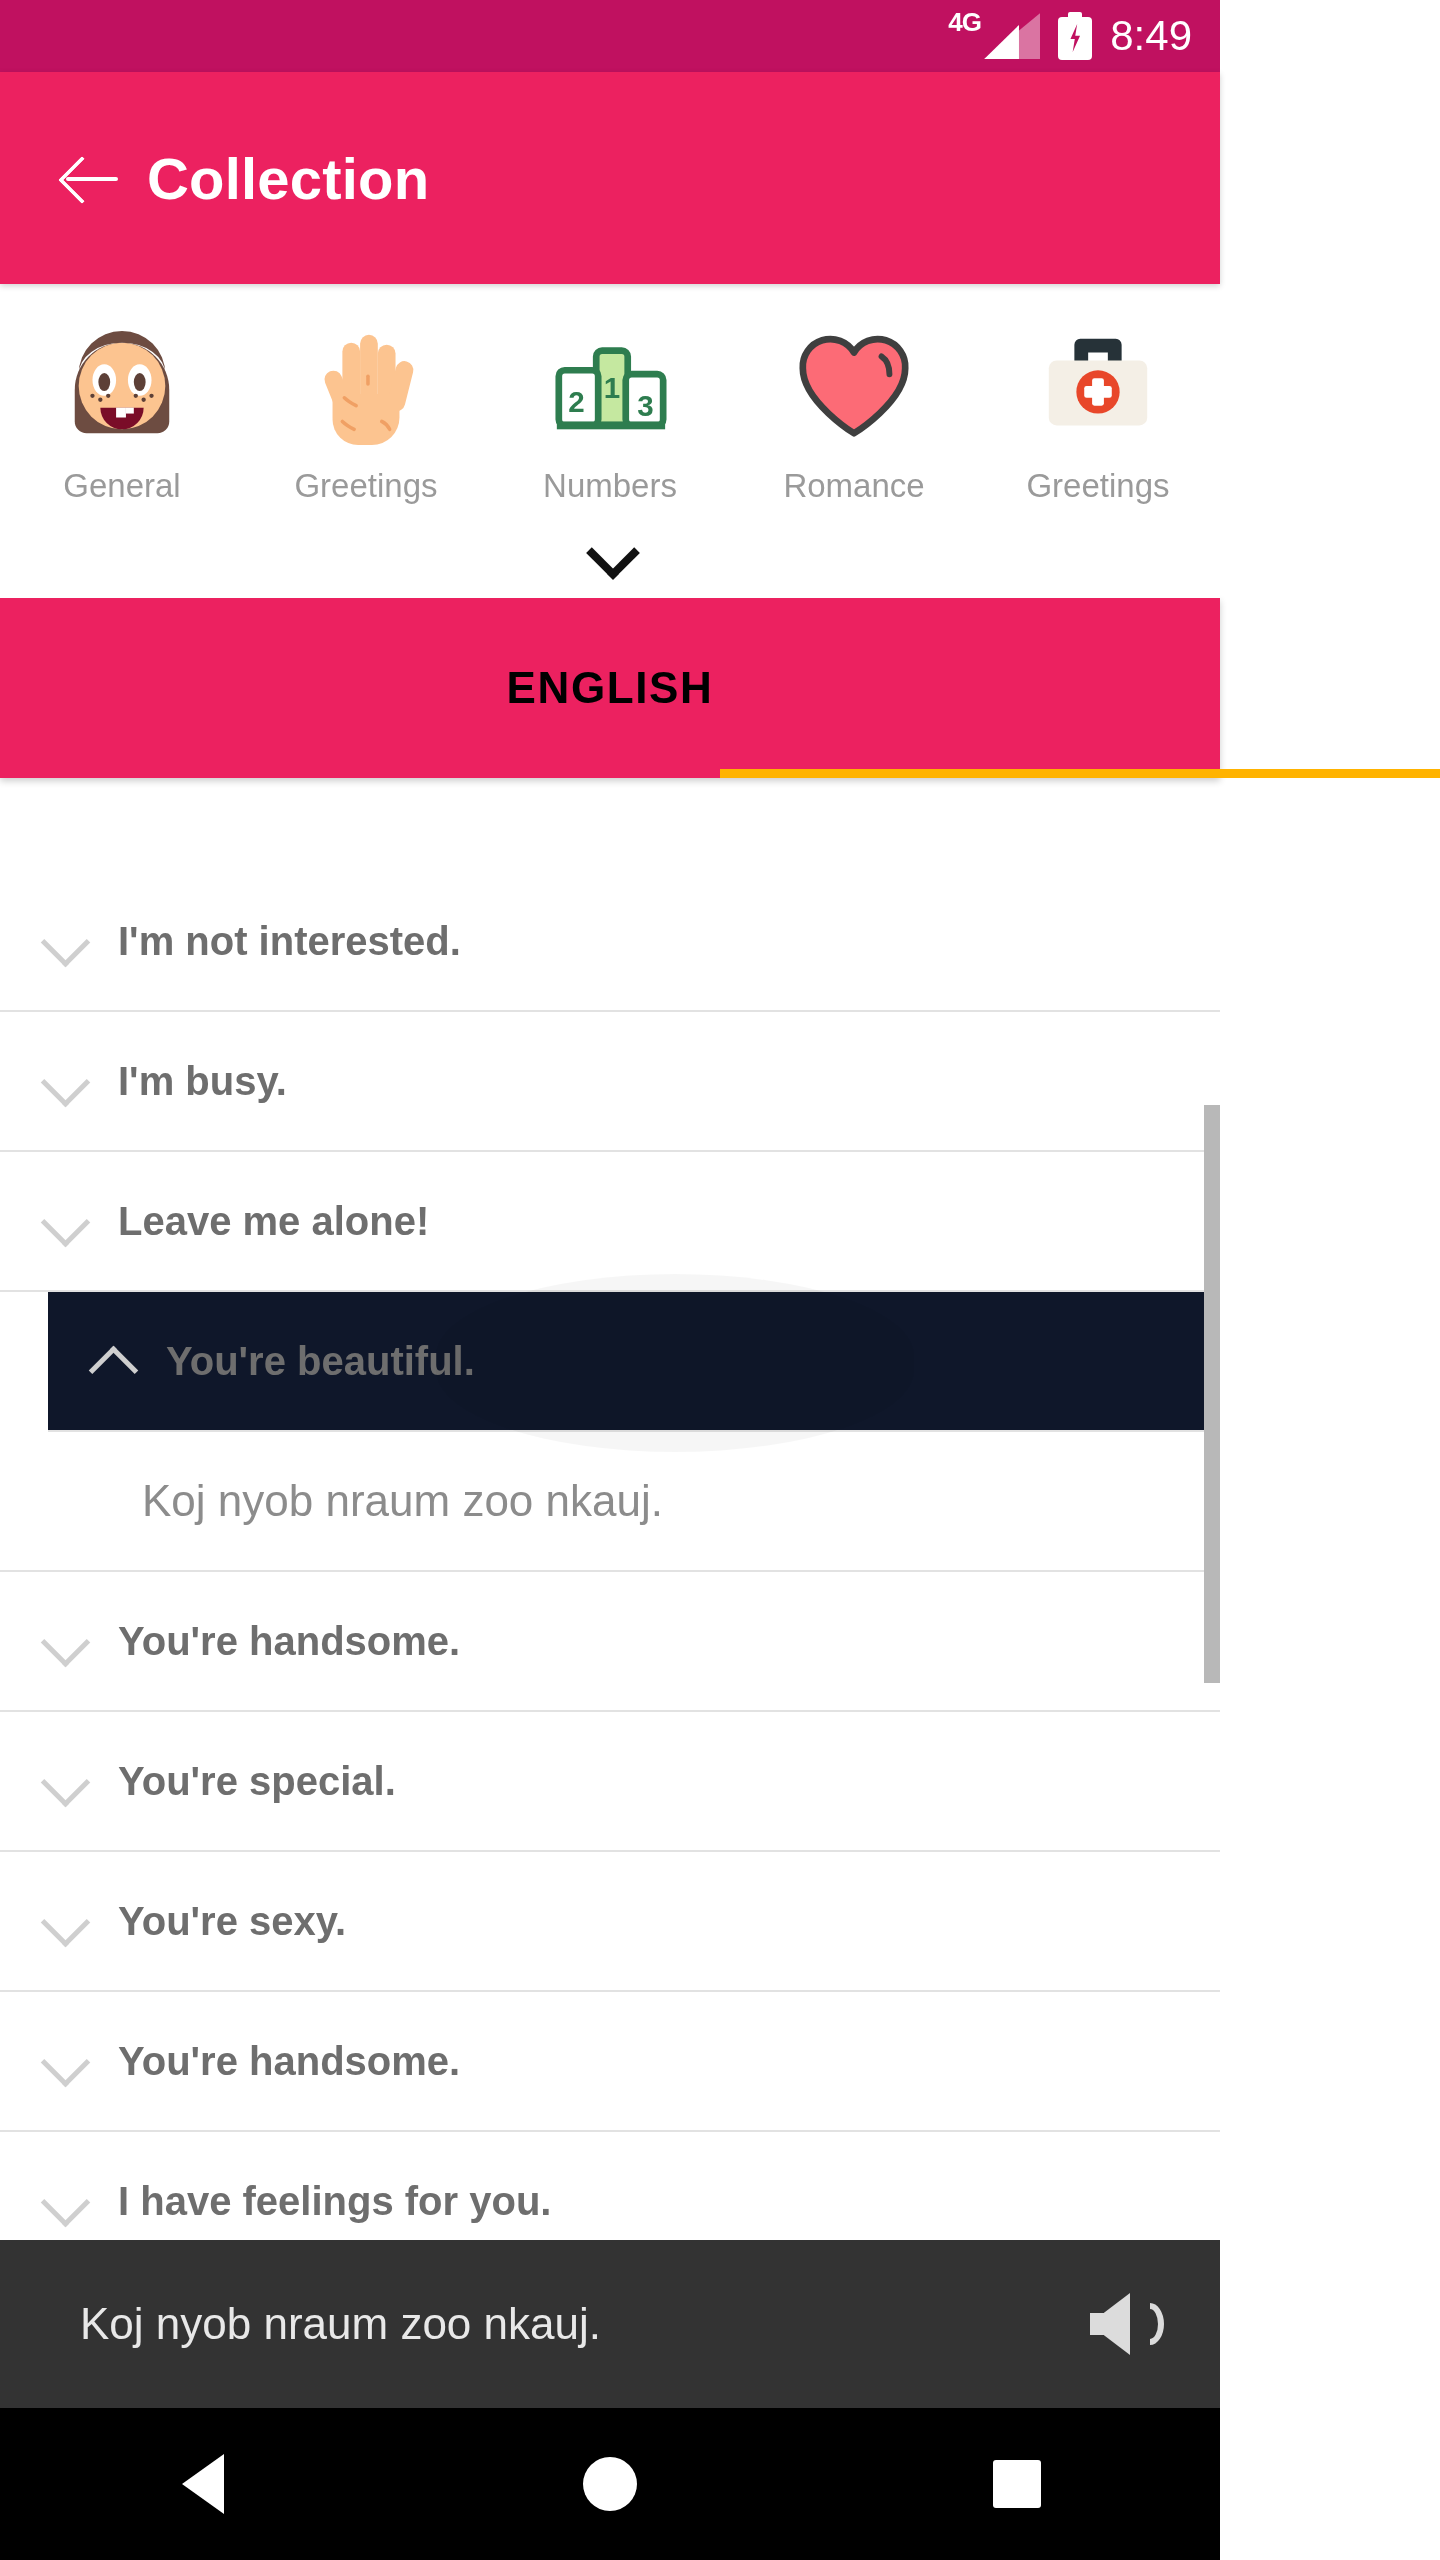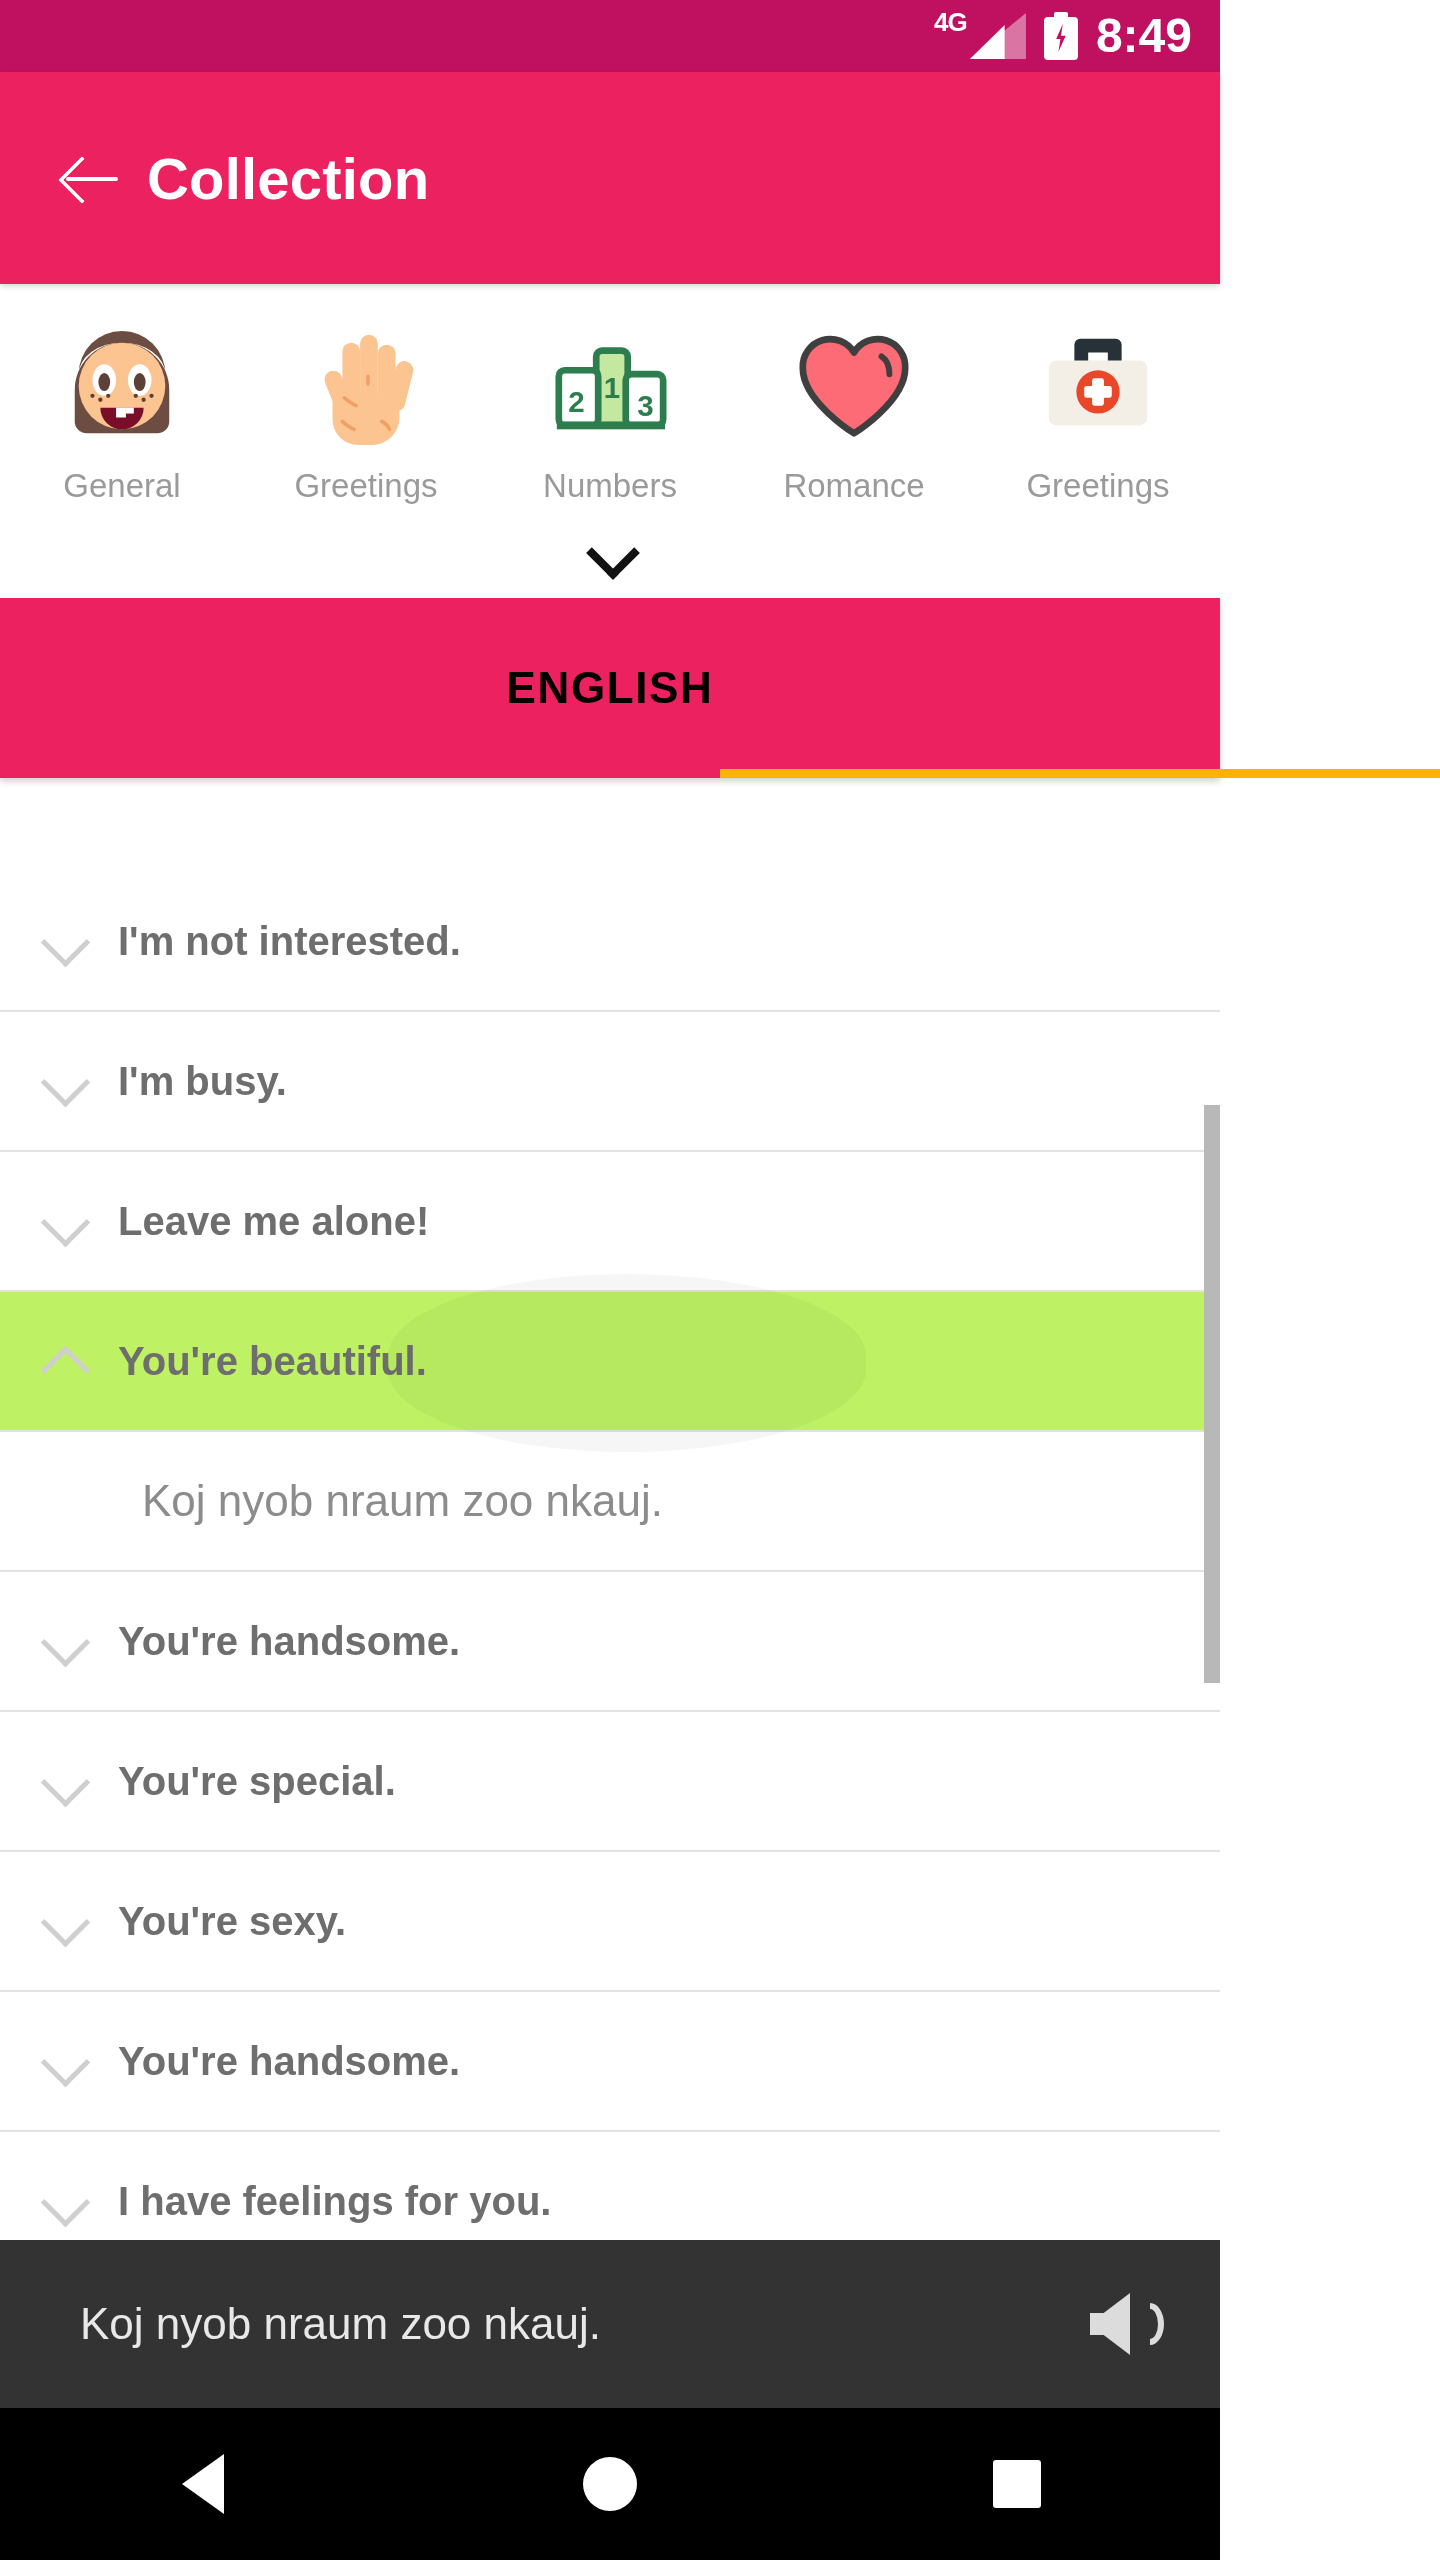--- a/index.html
+++ b/index.html
@@ -26,21 +26,21 @@
     background:#fff;
     clip-path:polygon(62% 26%,62% 100%,0 100%); }
   .sb-batt{ position:relative; width:34px; height:48px; }
   .sb-batt .cap{ position:absolute; left:10px; top:0; width:14px; height:6px;
     background:#fff; border-radius:2px 2px 0 0;}
   .sb-batt .body{ position:absolute; left:0; top:5px; width:34px; height:43px;
     background:#fff; border-radius:4px; }
   .sb-batt .bolt{ position:absolute; left:9px; top:12px; width:16px; height:28px;
     background:#c01160;
     clip-path:polygon(62% 0,20% 54%,47% 54%,34% 100%,80% 42%,50% 42%); }
-  .sb-time{ font-size:48px; color:#fff; font-weight:bold; letter-spacing:0px;
+  .sb-time{ font-size:42px; color:#fff; font-weight:normal; letter-spacing:0px;
             line-height:1; }
 
   
   .appbar{
     height:212px; background:#ec2160; display:flex; align-items:center;
     padding-left:64px; gap:27px;
     box-shadow:0 2px 6px rgba(0,0,0,0.18);
     position:relative; z-index:5;
   }
   .back-arrow{ width:56px; height:56px; position:relative; cursor:pointer; flex:none;}
@@ -77,21 +77,21 @@
   .tab.inactive span{ color:rgba(255,255,255,0.55);}
   .tab.active span{ color:#000000;}
   .tab-ind{ position:absolute; left:720px; bottom:0; width:720px; height:9px;
             background:#ffb300;}
 
   
   .list{ position:absolute; left:0; top:872px; right:0; bottom:320px;
          background:#fff; overflow:hidden;}
   .row{ position:relative; height:140px; display:flex; align-items:center;
         border-bottom:2px solid #e2e2e2; cursor:pointer; background:#fff;}
-  .row.expanded{ background:#bef264;}
+  .row.expanded{ background:#0f172a;margin-left:48px;}
   .row .ripple{ position:absolute; left:388px; top:-18px; width:478px; height:178px;
      background:rgba(0,0,0,0.035); border-radius:50%/46%; pointer-events:none;}
   .chev{ width:56px; height:56px; margin-left:36px; margin-right:26px;
          position:relative; flex:none;}
   .chev::after{ content:""; position:absolute; left:12px; top:12px;
     width:30px; height:30px; border-right:5px solid #cfcfcf;
     border-bottom:5px solid #cfcfcf; transform:rotate(45deg);}
   .chev.up::after{ transform:rotate(-135deg); top:20px;}
   .row-text{ font-size:40px; font-weight:bold; color:#6e6e6e;}
   .trans-row{ height:140px; display:flex; align-items:center;

